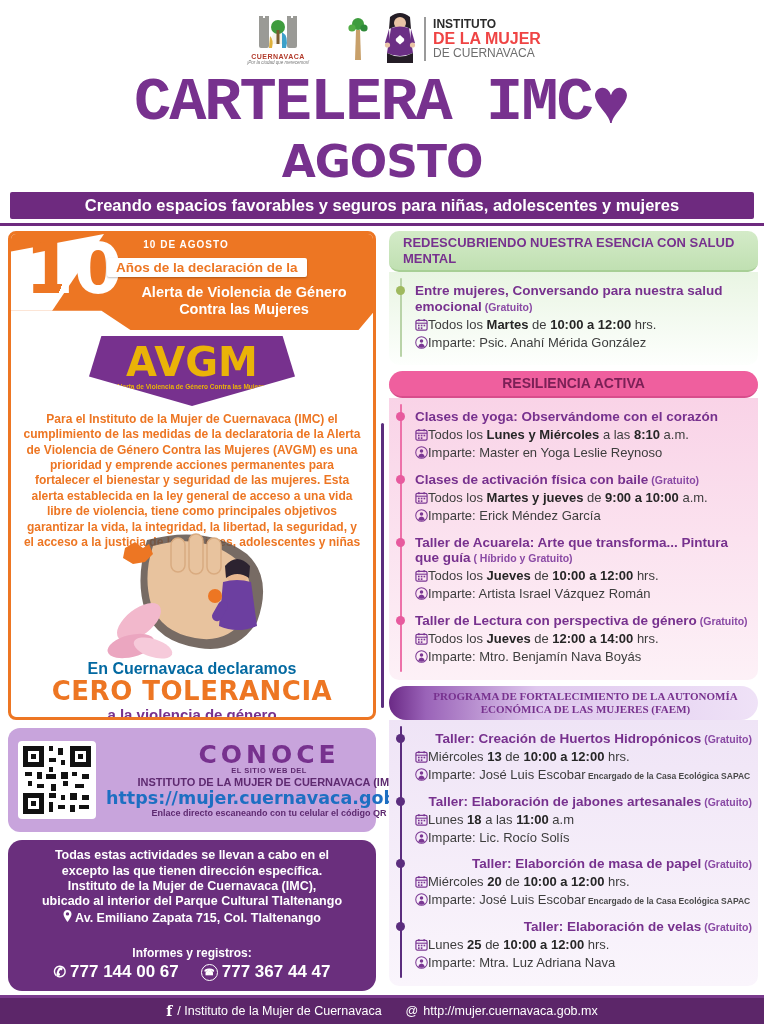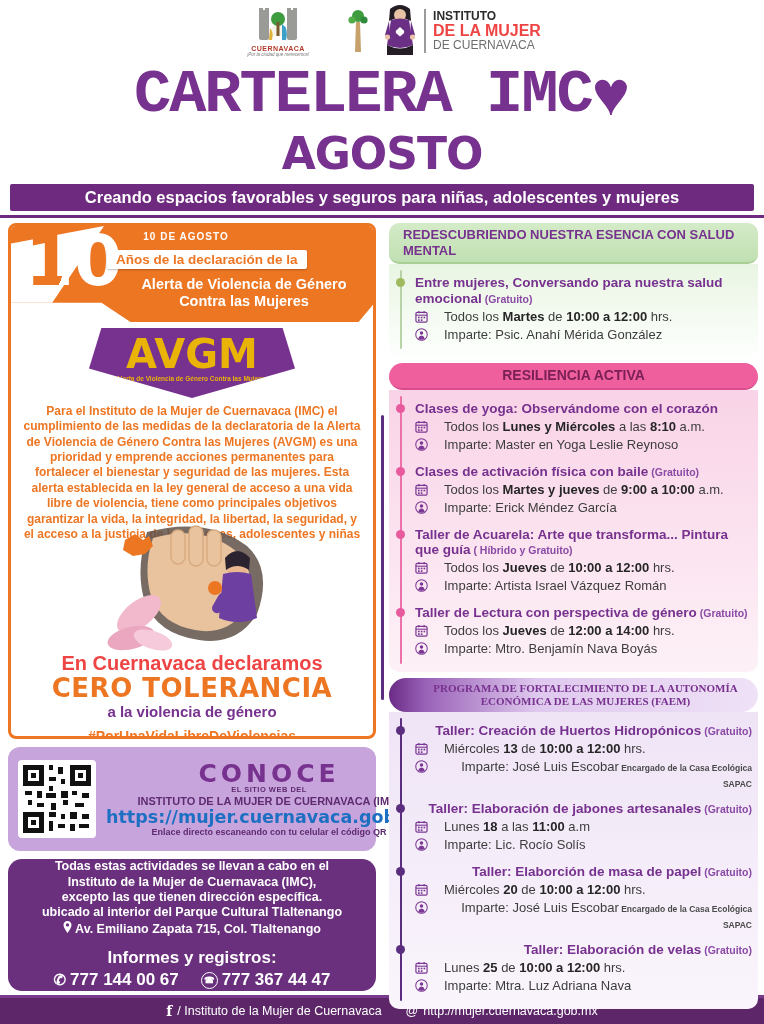--- a/index.html
+++ b/index.html
@@ -1,20 +1,20 @@
 <!DOCTYPE html>
 <html><head>
 <meta charset="utf-8">
 <style>
   html,body{margin:0;padding:0;}
   body{font-family:"Liberation Sans",sans-serif;background:#ffffff;}
   .poster{position:relative;width:764px;height:1024px;background:#fff;overflow:hidden;display:flex;flex-direction:column;}
 
   
-  .top{text-align:center;}
+  .top{text-align:center;padding-top:8px;}
   .logos{display:flex;justify-content:center;align-items:center;gap:14px;height:62px;}
   .logo-cv{display:flex;flex-direction:column;align-items:center;width:110px;}
   .logo-cv .lc-name{font-size:7px;font-weight:bold;color:#b23a2a;letter-spacing:.5px;margin-top:1px;}
   .logo-cv .lc-tag{font-size:4.5px;color:#777;font-style:italic;}
   .logo-imc{display:flex;align-items:center;gap:7px;}
   .imc-woman,.imc-tree{display:inline-flex;}
   .imc-sep{width:2px;height:44px;background:#9a9a9a;}
   .imc-text{text-align:left;line-height:1.05;}
   .imc-text .l1{font-size:12px;font-weight:bold;color:#2b2b2b;}
   .imc-text .l2{font-size:16px;font-weight:bold;color:#ef4444;}
@@ -51,59 +51,59 @@
   .anniv .alerta{position:absolute;left:110px;right:6px;top:50px;color:#fff;font-weight:bold;
     font-size:14.5px;line-height:1.15;text-align:center;}
   .avgm{margin:6px auto 2px auto;width:190px;background:#77318E;color:#eab308;text-align:center;
     clip-path:polygon(6% 0,94% 0,100% 58%,50% 100%,0 58%);padding:6px 8px 16px 8px;flex:none;}
   .avgm .acr{font-size:40px;font-weight:800;line-height:1.0;font-family:"DejaVu Sans",sans-serif;}
   .avgm .cap{font-size:6.5px;font-weight:bold;margin-top:1px;}
   .para{color:#ED7623;font-weight:bold;font-size:12px;line-height:1.28;text-align:center;
     padding:4px 12px 0 12px;flex:none;}
   .illus{flex:1;display:flex;align-items:center;justify-content:center;min-height:110px;}
   .decl{text-align:center;flex:none;padding-bottom:8px;}
-  .decl .d1{color:#ef4444;font-weight:bold;font-size:20px;}
+  .decl .d1{color:#0369a1;font-weight:bold;font-size:16px;}
   .decl .d2{color:#ED7623;font-weight:800;font-size:26px;letter-spacing:.5px;
     font-family:"DejaVu Sans","Liberation Sans",sans-serif;line-height:1.05;}
   .decl .d3{color:#77318E;font-weight:bold;font-size:15px;}
   .decl .tags{margin-top:8px;color:#ED7623;font-weight:800;font-size:14px;line-height:1.25;}
 
   
   .conoce{flex:none;height:92px;background:#C8A4DC;border-radius:12px;display:flex;align-items:center;
     gap:10px;padding:6px 10px;}
   .qr{width:78px;height:78px;background:#fff;border-radius:4px;flex:none;display:flex;align-items:center;justify-content:center;}
   .conoce .ctext{flex:1;text-align:center;line-height:1.12;}
   .conoce .c1{color:#77318E;font-weight:800;font-size:25px;letter-spacing:4px;
     font-family:"DejaVu Sans",sans-serif;line-height:1;}
   .conoce .c2{color:#5e2a70;font-weight:bold;font-size:7.5px;letter-spacing:.5px;}
   .conoce .c3{color:#5e2a70;font-weight:bold;font-size:11px;}
   .conoce .curl{color:#1D6FC2;font-weight:800;font-size:17.5px;font-family:"DejaVu Sans",sans-serif;
     text-decoration:none;display:block;line-height:1.15;}
   .conoce .c4{color:#5e2a70;font-weight:bold;font-size:9px;}
 
   
   .info{flex:none;background:#6A2F7D;border-radius:14px;color:#fff;text-align:center;
-    padding:0 6px;font-weight:bold;font-size:12.5px;line-height:1.22;}
-  .info .inf-t{font-size:17px;margin-top:10px;}
+    padding:8px 6px;font-weight:bold;font-size:12.5px;line-height:1.22;}
+  .info .inf-t{font-size:12px;margin-top:19px;}
   .phones{display:flex;justify-content:center;gap:22px;font-size:17px;margin-top:2px;align-items:center;}
   .phones .ph{display:flex;align-items:center;gap:4px;}
   .ph-ic{font-size:15px;}
   .wa-ic{display:inline-flex;width:15px;height:15px;border:1.5px solid #fff;border-radius:50%;
     align-items:center;justify-content:center;font-size:8.5px;}
 
   
   .section{border-radius:14px;overflow:visible;}
   .sec-header{font-weight:bold;text-align:center;border-radius:16px;padding:4px 10px;line-height:1.2;}
   .sec-body{position:relative;padding:4px 6px 4px 26px;border-radius:0 0 10px 10px;}
   .sec-body .tl{position:absolute;left:11px;top:6px;bottom:8px;width:2px;border-radius:2px;}
   .event{position:relative;margin:7px 0 11px 0;}
   .event .dot{position:absolute;left:-19px;top:3px;width:9px;height:9px;border-radius:50%;}
   .ev-title{color:#77318E;font-weight:bold;font-size:13.5px;line-height:1.15;}
   .ev-tag{color:#8a4aa5;font-weight:bold;font-size:10.5px;}
-  .ev-line{color:#3d3d3d;font-size:13px;margin-top:2.5px;display:flex;align-items:flex-start;gap:16px;line-height:1.2;}
+  .ev-line{color:#3d3d3d;font-size:13px;margin-top:2.5px;display:flex;align-items:flex-start;gap:0;line-height:1.2;}
   .ev-line .txt{display:inline;}
   .ev-line .b{font-weight:bold;color:#262626;}
   .who-note{font-size:8.5px;color:#4a4a4a;font-weight:bold;}
   .icn{flex:none;display:inline-flex;margin-top:1px;}
 
   .theme-green .sec-header{background:linear-gradient(180deg,#D4EBC8,#C0E0B2);color:#77318E;
     font-size:13px;border-radius:10px;text-align:left;padding-left:14px;border-bottom:2px solid #a8cf96;}
   .theme-green .sec-body{background:linear-gradient(180deg,#E9F5E3,#fdfffd);}
   .theme-green .tl{background:#b9d3a8;}
   .theme-green .dot{background:#9fb95e;}
@@ -281,22 +281,22 @@
           <div class="c1">CONOCE</div>
           <div class="c2">EL SITIO WEB DEL</div>
           <div class="c3">INSTITUTO DE LA MUJER DE CUERNAVACA (IMC)</div>
           <a href="#" class="curl">https://mujer.cuernavaca.gob.mx</a>
           <div class="c4">Enlace directo escaneando con tu celular el código QR</div>
         </div>
       </div>
 
       <div class="info">
         <div>Todas estas actividades se llevan a cabo en el</div>
+        <div>excepto las que tienen dirección específica.</div>
         <div>Instituto de la Mujer de Cuernavaca (IMC),</div>
-        <div>excepto las que tienen dirección específica.</div>
         <div>ubicado al interior del Parque Cultural Tlaltenango</div>
         <div><span class="icn">
               <svg width="9" height="12" viewBox="0 0 9 12">
                 <path d="M4.5 0 C2 0 .5 1.8 .5 4 C.5 6.8 4.5 12 4.5 12 C4.5 12 8.5 6.8 8.5 4 C8.5 1.8 7 0 4.5 0 Z M4.5 5.6 A1.7 1.7 0 1 1 4.5 2.2 A1.7 1.7 0 0 1 4.5 5.6 Z" fill="#fff"></path>
               </svg>
             </span> <span>Av. Emiliano Zapata 715, Col. Tlaltenango</span></div>
         <div class="inf-t">Informes y registros:</div>
         <div class="phones">
           <span class="ph">
               <span class="ph-ic">✆</span>

